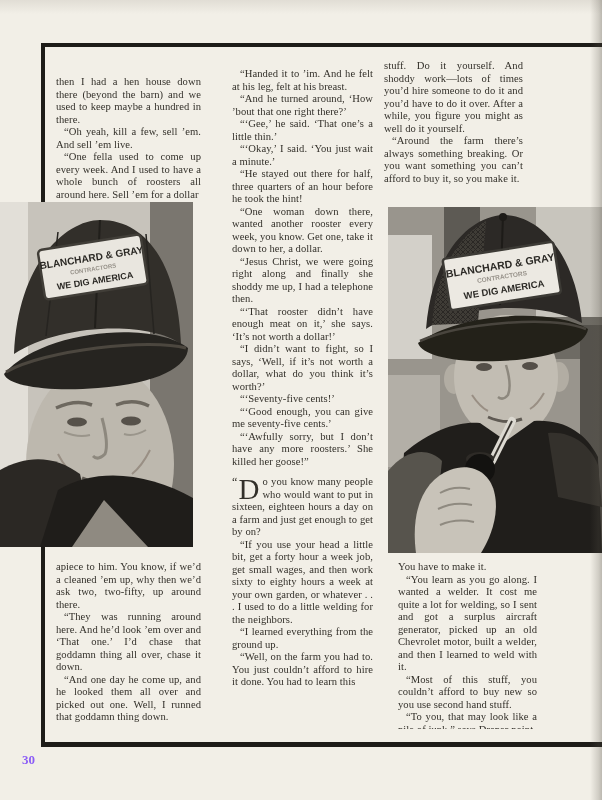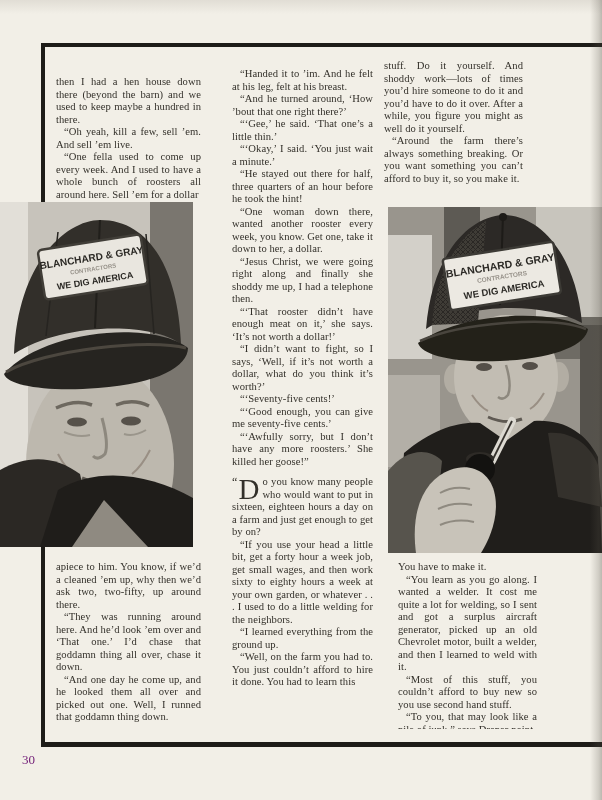--- a/index.html
+++ b/index.html
@@ -32,21 +32,21 @@
   .dropcap{float:left;font-size:29px;line-height:24px;padding:1px 3px 0 0;font-weight:400;}
   
   .photo{position:absolute;margin:0;padding:0;z-index:3;overflow:hidden;}
   .photo svg{display:block;width:100%;height:100%;}
   .photo-left{left:0;top:202px;width:193px;height:345px;}
   .photo-right{left:388px;top:207px;width:214px;height:346px;}
   .patch-t1{font-family:"Liberation Sans","DejaVu Sans",sans-serif;font-weight:bold;fill:#2b2925;}
   .patch-t2{font-family:"Liberation Sans","DejaVu Sans",sans-serif;font-weight:bold;fill:#97928a;}
   .patch-t3{font-family:"Liberation Sans","DejaVu Sans",sans-serif;font-weight:bold;fill:#2b2925;}
   
-  .pagenum{position:absolute;left:22px;top:752px;font-size:13px;color:#701a75;}
+  .pagenum{position:absolute;left:22px;top:752px;font-size:13px;color:#8b5cf6;font-weight:bold;}
 </style>
 </head>
 <body>
 
 <div class="sheet">
 
   <div class="rule rule-top"></div>
   <div class="rule rule-left"></div>
   <div class="rule rule-bottom"></div>
 

